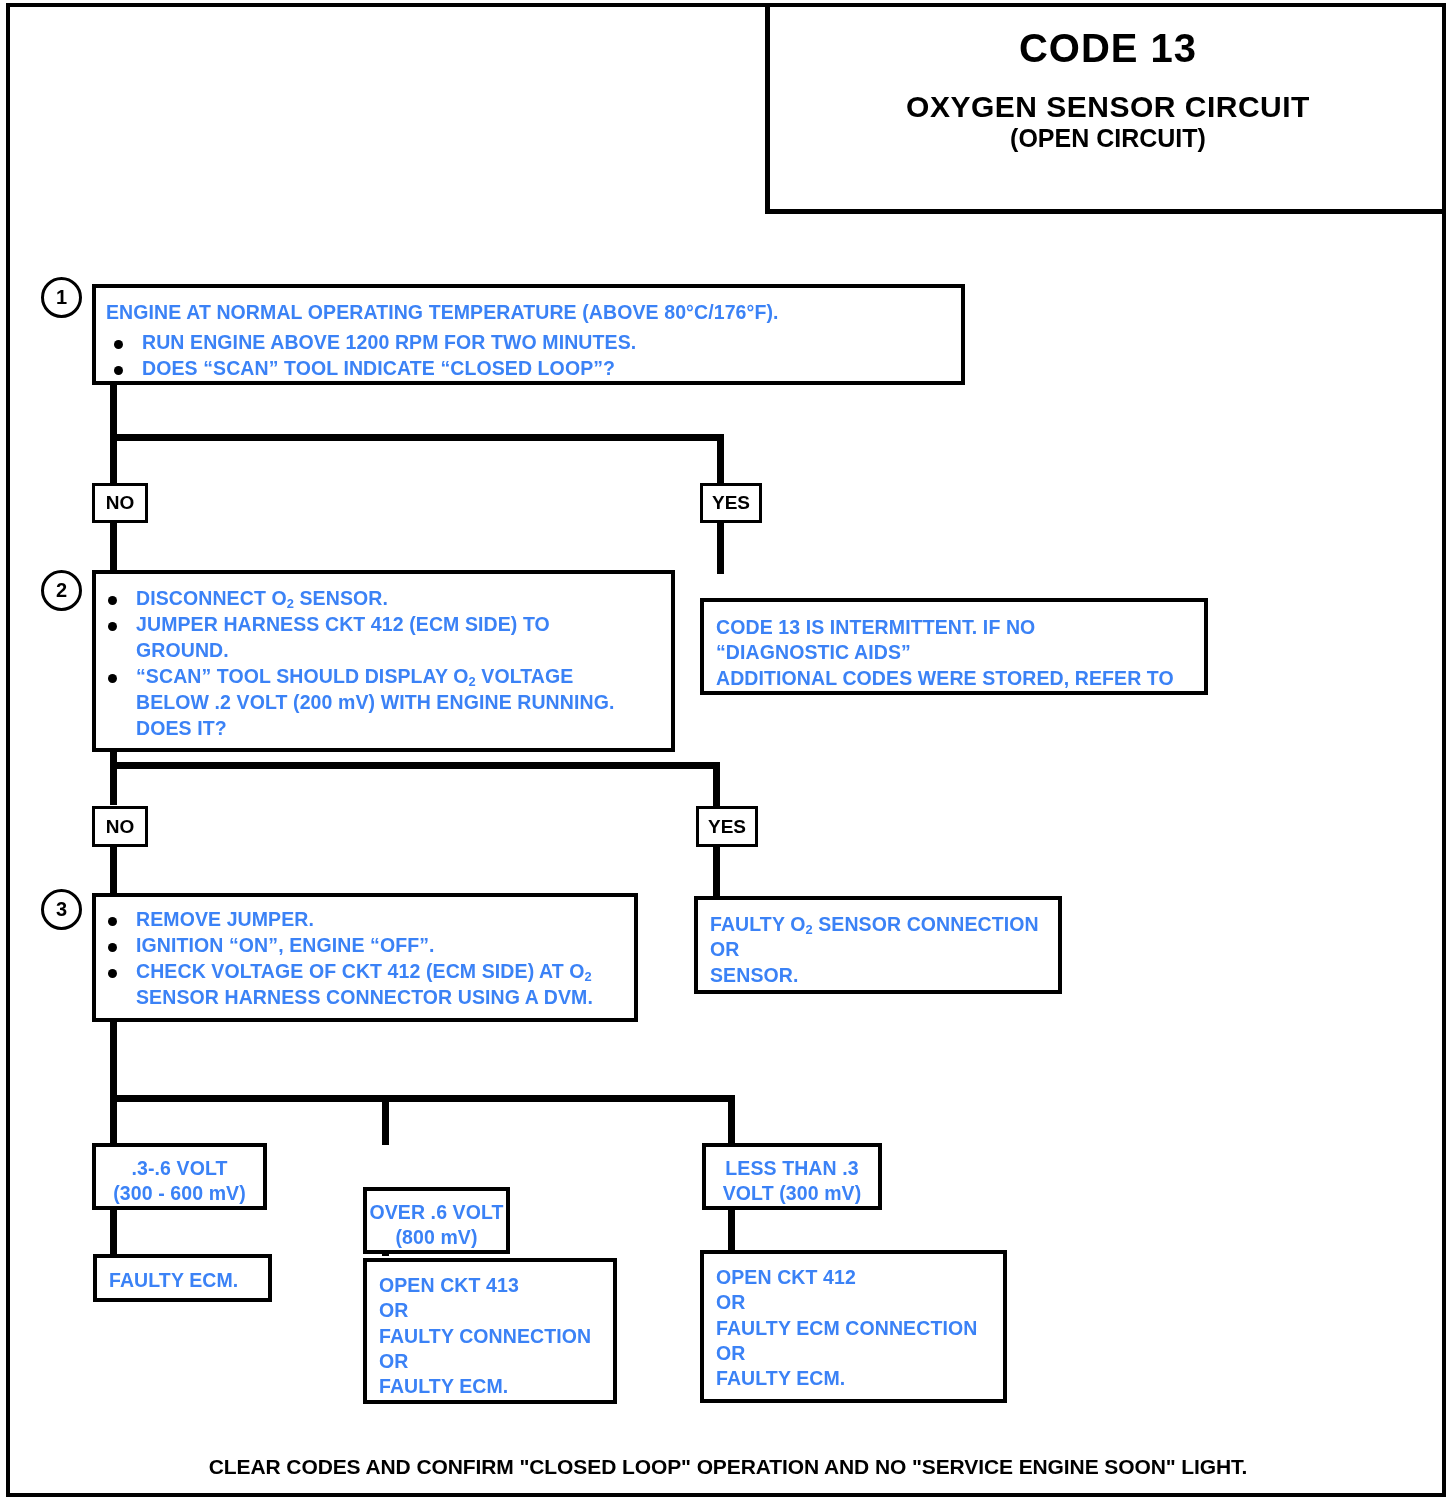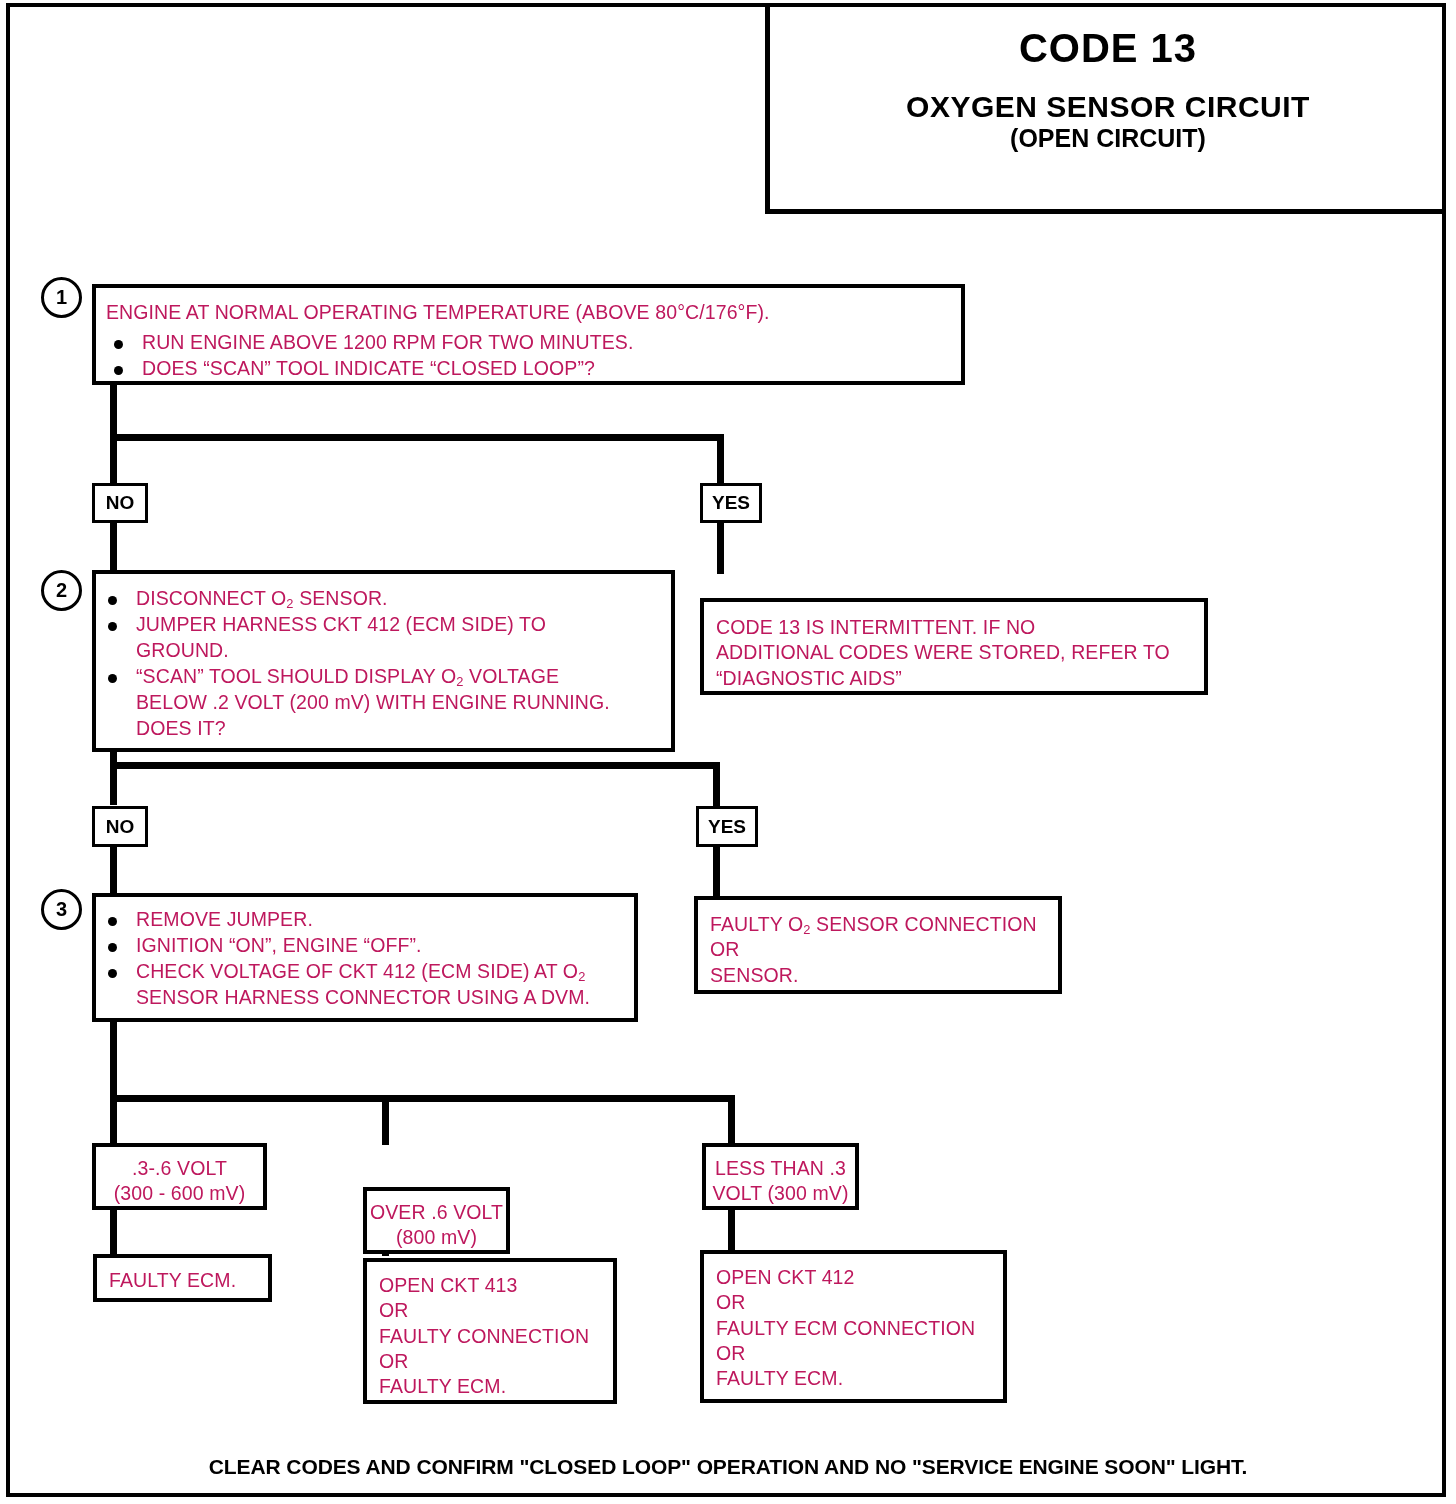--- a/index.html
+++ b/index.html
@@ -55,22 +55,22 @@
     font-weight:bold;
     line-height:1.08;
   }
 
   
   .box{
     position:absolute;
     border:4px solid #000;
     background:#fff;
     box-sizing:border-box;
-    color:#be185d;
-    font-weight:normal;
+    color:#3b82f6;
+    font-weight:bold;
     z-index:4;
   }
   .box .line{
     white-space:nowrap;
     line-height:1.30;
   }
   .tbox{ font-size:19.5px; letter-spacing:0.1px; }
 
   
   .bullets{ list-style:none; margin:0; padding:0; }
@@ -187,22 +187,22 @@
         <span class="bullet"></span>
         <span class="cont"><span>“SCAN” TOOL SHOULD DISPLAY O</span><sub>2</sub><span> VOLTAGE</span></span>
         <span class="cont">BELOW .2  VOLT (200 mV) WITH ENGINE RUNNING.</span>
         <span class="cont">DOES IT?</span>
       </li>
     </ul>
   </div>
 
   <div class="box tbox" style="left:700px; top:570px; width:508px; height:97px; padding:13px 0 0 12px;margin-top:28px;">
     <div class="line">CODE 13 IS INTERMITTENT.  IF NO</div>
+    <div class="line">“DIAGNOSTIC AIDS”</div>
     <div class="line">ADDITIONAL CODES WERE STORED, REFER TO</div>
-    <div class="line">“DIAGNOSTIC AIDS”</div>
   </div>
 
   <div class="vline" style="left:110px; top:752px; height:53px;"></div>
   <div class="hline" style="left:110px; top:762px; width:610px;"></div>
   <div class="vline" style="left:713px; top:762px; height:48px;"></div>
 
   <div class="ynbox" style="left:92px; top:806px; width:56px; height:41px; line-height:35px;">NO</div>
   <div class="ynbox" style="left:696px; top:806px; width:62px; height:41px; line-height:35px;">YES</div>
 
   <div class="vline" style="left:110px; top:844px; height:52px;"></div>
@@ -237,21 +237,21 @@
   <div class="box tbox" style="left:92px; top:1143px; width:175px; height:67px; padding-top:9px; text-align:center;">
     <div class="line">.3-.6 VOLT</div>
     <div class="line">(300 - 600 mV)</div>
   </div>
 
   <div class="box tbox" style="left:363px; top:1143px; width:147px; height:67px; padding-top:9px; text-align:center;margin-top:44px;">
     <div class="line">OVER  .6  VOLT</div>
     <div class="line">(800 mV)</div>
   </div>
 
-  <div class="box tbox" style="left:702px; top:1143px; width:157px; height:67px; padding-top:9px; text-align:center;">
+  <div class="box tbox" style="left:702px; top:1143px; width:180px; height:67px; padding-top:9px; text-align:center;">
     <div class="line">LESS THAN .3</div>
     <div class="line">VOLT (300 mV)</div>
   </div>
 
   <div class="vline" style="left:110px; top:1210px; height:46px;"></div>
   <div class="vline" style="left:382px; top:1210px; height:46px;"></div>
   <div class="vline" style="left:728px; top:1210px; height:46px;"></div>
 
   <div class="box tbox" style="left:93px; top:1254px; width:179px; height:48px; padding:10px 0 0 12px;">
     <div class="line">FAULTY ECM.</div>

